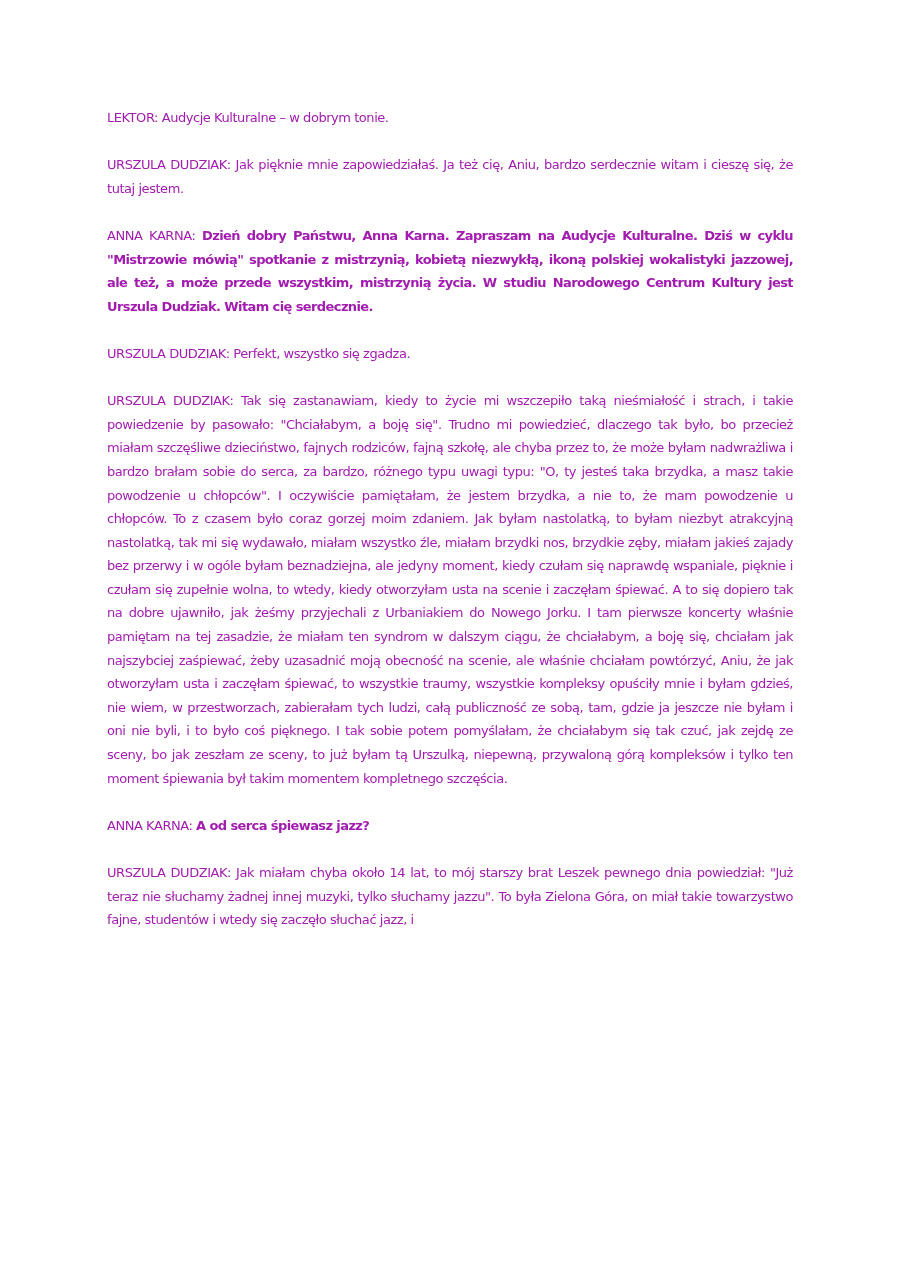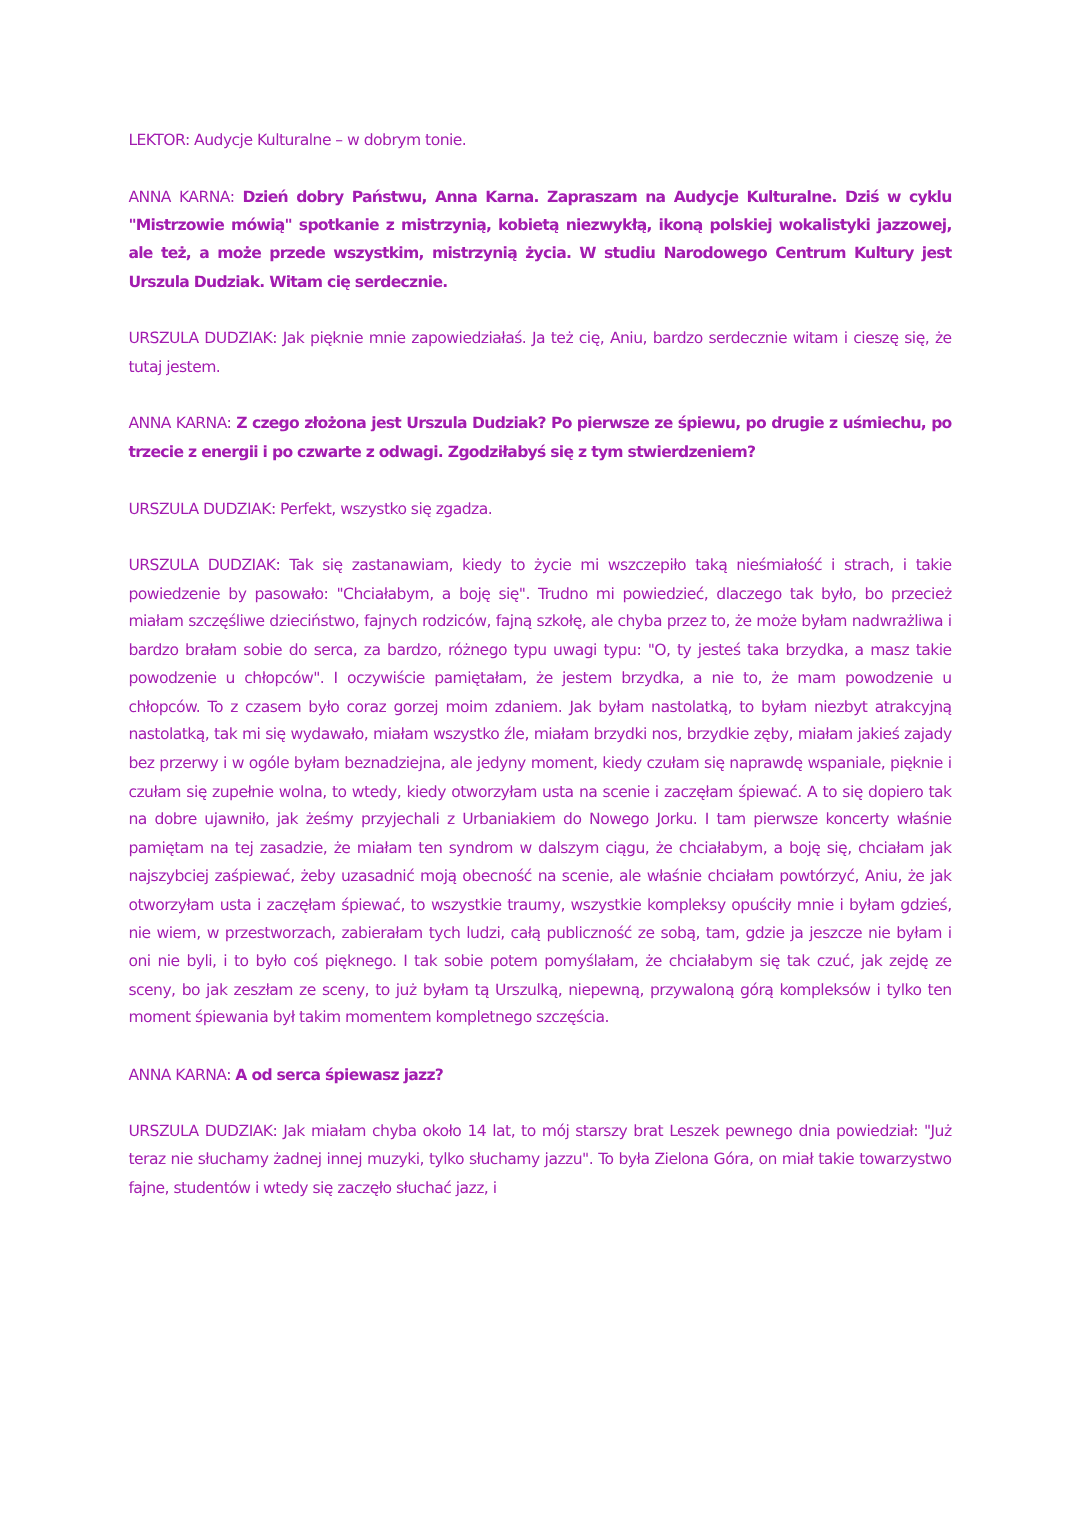--- a/index.html
+++ b/index.html
@@ -41,33 +41,29 @@
 <body>
 
 <div class="page">
 
   <p class="para">
     <span class="speaker">LEKTOR:</span>
     <span class="speech">Audycje Kulturalne – w dobrym tonie.</span>
   </p>
 
   <p class="para">
-    <span class="speaker">ANNA KARNA:</span>
-    <span class="speech-bold">Dzień dobry Państwu, Anna Karna. Zapraszam na Audycje Kulturalne. Dziś w cyklu "Mistrzowie mówią" spotkanie z mistrzynią, kobietą niezwykłą, ikoną polskiej wokalistyki jazzowej, ale też, a może przede wszystkim, mistrzynią życia. W studiu Narodowego Centrum Kultury jest Urszula Dudziak. Witam cię serdecznie.</span>
-  </p>
-
-  <p class="para">
     <span class="speaker">URSZULA DUDZIAK:</span>
     <span class="speech">Jak pięknie mnie zapowiedziałaś. Ja też cię, Aniu, bardzo serdecznie witam i cieszę się, że tutaj jestem.</span>
   </p>
 
   <p class="para">
     <span class="speaker">ANNA KARNA:</span>
-    <span class="speech-bold">Z czego złożona jest Urszula Dudziak? Po pierwsze ze śpiewu, po drugie z uśmiechu, po trzecie z energii i po czwarte z odwagi. Zgodziłabyś się z tym stwierdzeniem?</span>
+    <span class="speech-bold">Dzień dobry Państwu, Anna Karna. Zapraszam na Audycje Kulturalne. Dziś w cyklu "Mistrzowie mówią" spotkanie z mistrzynią, kobietą niezwykłą, ikoną polskiej wokalistyki jazzowej, ale też, a może przede wszystkim, mistrzynią życia. W studiu Narodowego Centrum Kultury jest Urszula Dudziak. Witam cię serdecznie.</span>
   </p>
+
 
   <p class="para">
     <span class="speaker">URSZULA DUDZIAK:</span>
     <span class="speech">Perfekt, wszystko się zgadza.</span>
   </p>
 
 
   <p class="para">
     <span class="speaker">URSZULA DUDZIAK:</span>
     <span class="speech">Tak się zastanawiam, kiedy to życie mi wszczepiło taką nieśmiałość i strach, i takie powiedzenie by pasowało: "Chciałabym, a boję się". Trudno mi powiedzieć, dlaczego tak było, bo przecież miałam szczęśliwe dzieciństwo, fajnych rodziców, fajną szkołę, ale chyba przez to, że może byłam nadwrażliwa i bardzo brałam sobie do serca, za bardzo, różnego typu uwagi typu: "O, ty jesteś taka brzydka, a masz takie powodzenie u chłopców". I oczywiście pamiętałam, że jestem brzydka, a nie to, że mam powodzenie u chłopców. To z czasem było coraz gorzej moim zdaniem. Jak byłam nastolatką, to byłam niezbyt atrakcyjną nastolatką, tak mi się wydawało, miałam wszystko źle, miałam brzydki nos, brzydkie zęby, miałam jakieś zajady bez przerwy i w ogóle byłam beznadziejna, ale jedyny moment, kiedy czułam się naprawdę wspaniale, pięknie i czułam się zupełnie wolna, to wtedy, kiedy otworzyłam usta na scenie i zaczęłam śpiewać. A to się dopiero tak na dobre ujawniło, jak żeśmy przyjechali z Urbaniakiem do Nowego Jorku. I tam pierwsze koncerty właśnie pamiętam na tej zasadzie, że miałam ten syndrom w dalszym ciągu, że chciałabym, a boję się, chciałam jak najszybciej zaśpiewać, żeby uzasadnić moją obecność na scenie, ale właśnie chciałam powtórzyć, Aniu, że jak otworzyłam usta i zaczęłam śpiewać, to wszystkie traumy, wszystkie kompleksy opuściły mnie i byłam gdzieś, nie wiem, w przestworzach, zabierałam tych ludzi, całą publiczność ze sobą, tam, gdzie ja jeszcze nie byłam i oni nie byli, i to było coś pięknego. I tak sobie potem pomyślałam, że chciałabym się tak czuć, jak zejdę ze sceny, bo jak zeszłam ze sceny, to już byłam tą Urszulką, niepewną, przywaloną górą kompleksów i tylko ten moment śpiewania był takim momentem kompletnego szczęścia.</span>

